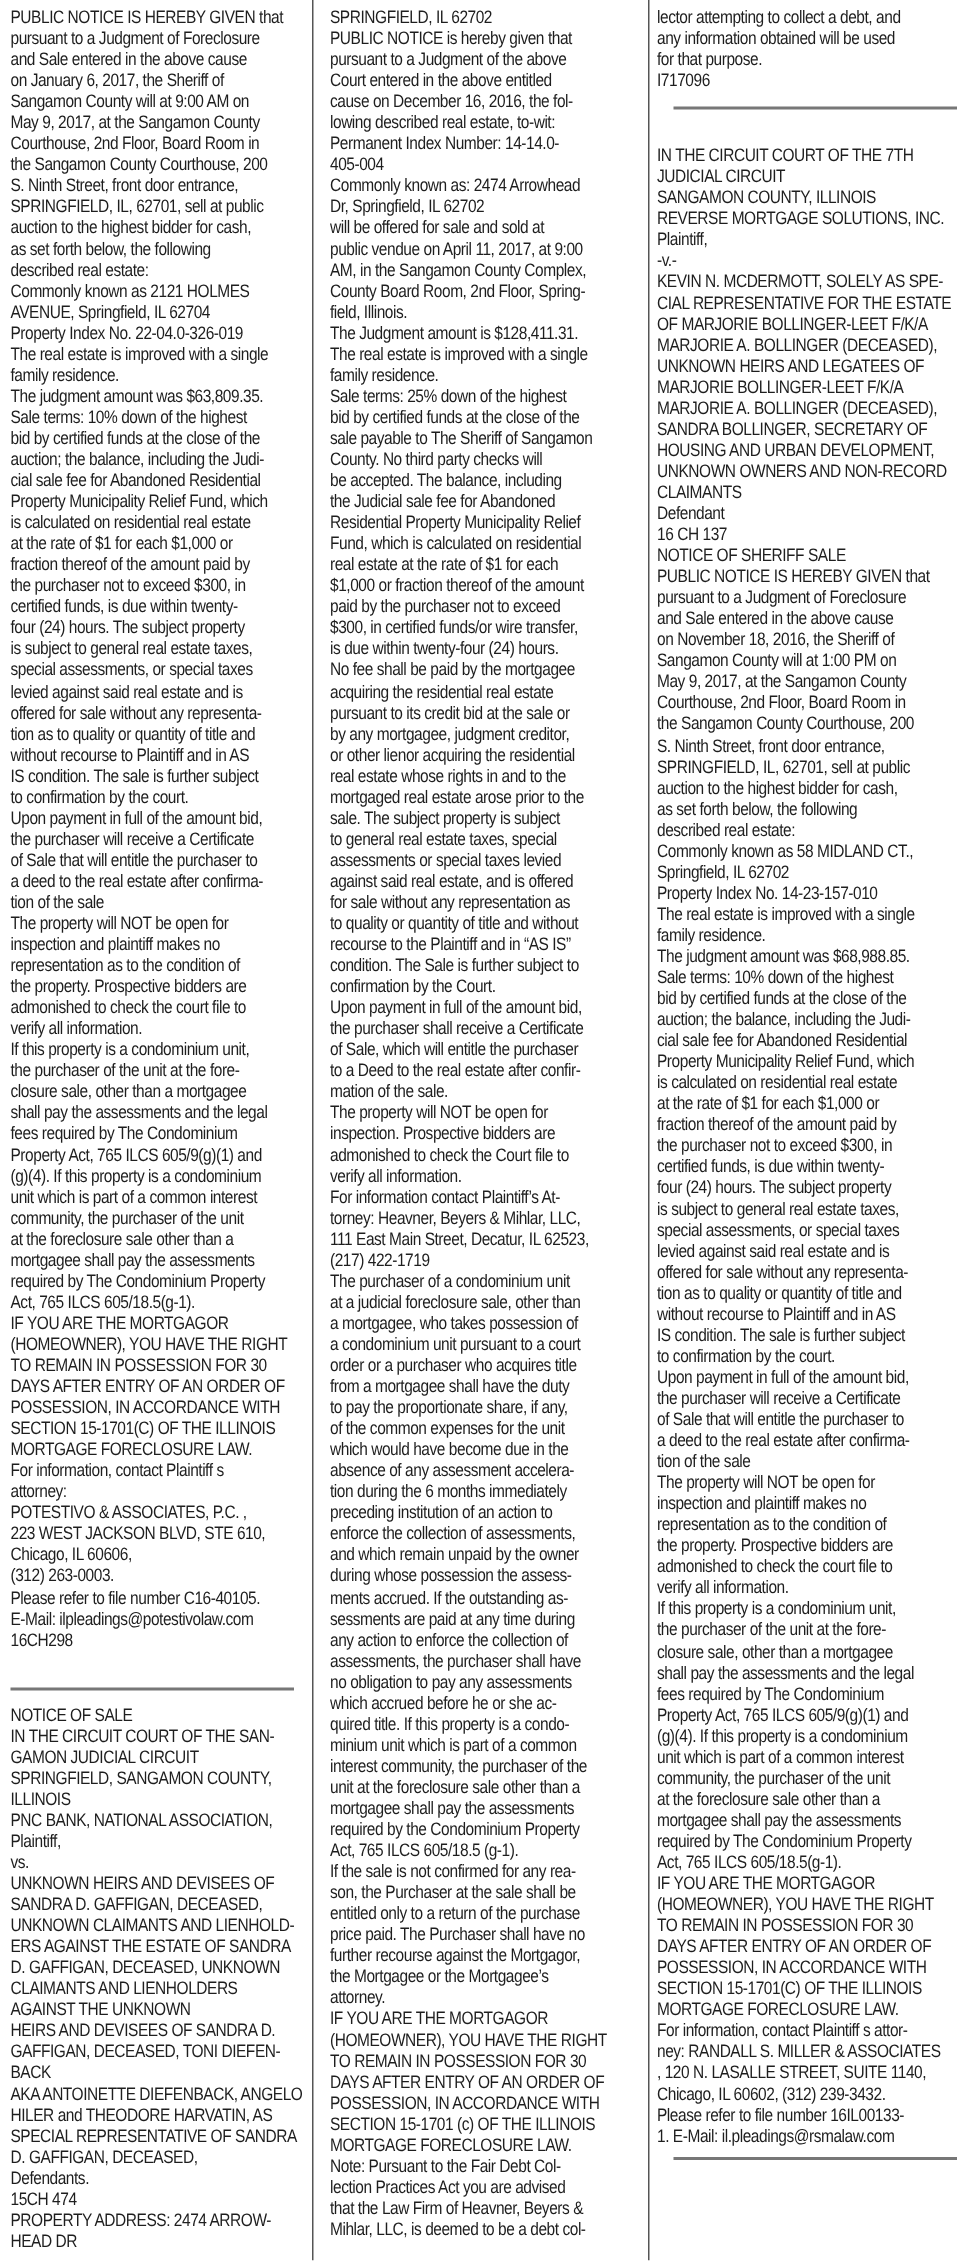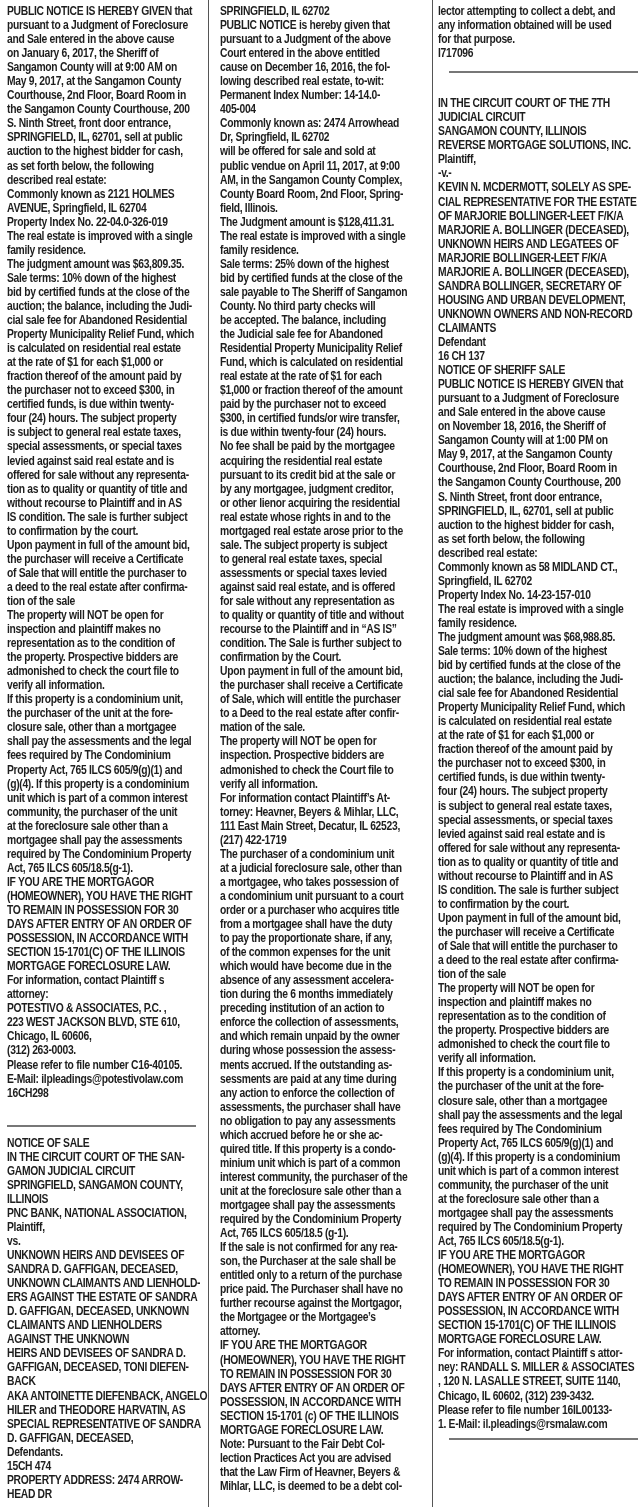--- a/index.html
+++ b/index.html
@@ -1,17 +1,17 @@
 <!DOCTYPE html>
 <html><head>
 <meta charset="utf-8">
 <style>
   html, body { margin: 0; padding: 0; background: #ffffff; }
   body { width: 643px; height: 1507px; overflow: hidden; position: relative; }
-  .page { position: absolute; left: 0; top: 0; width: 643px; height: 1507px; font-weight: bold; }
+  .page { position: absolute; left: 0; top: 0; width: 643px; height: 1507px; }
   .col { position: absolute; top: 4px; font-family: "Liberation Sans", sans-serif;
          font-size: 12px; line-height: 14.05px; color: #1e1e1e; letter-spacing: -0.35px;
          font-stretch: condensed; transform-origin: 0 0; }
   .col1 { left: 7px; width: 222px; transform: scaleX(0.86); }
   .col2 { left: 220px; width: 226px; transform: scaleX(0.86); }
   .col3 { left: 438px; width: 238px; transform: scaleX(0.86); }
   .line { white-space: nowrap; display: block; }
   .vrule { position: absolute; top: 0; width: 1px; background: #555; height: 1507px; }
   .vrule.v1 { left: 208px; }
   .vrule.v2 { left: 432px; }

